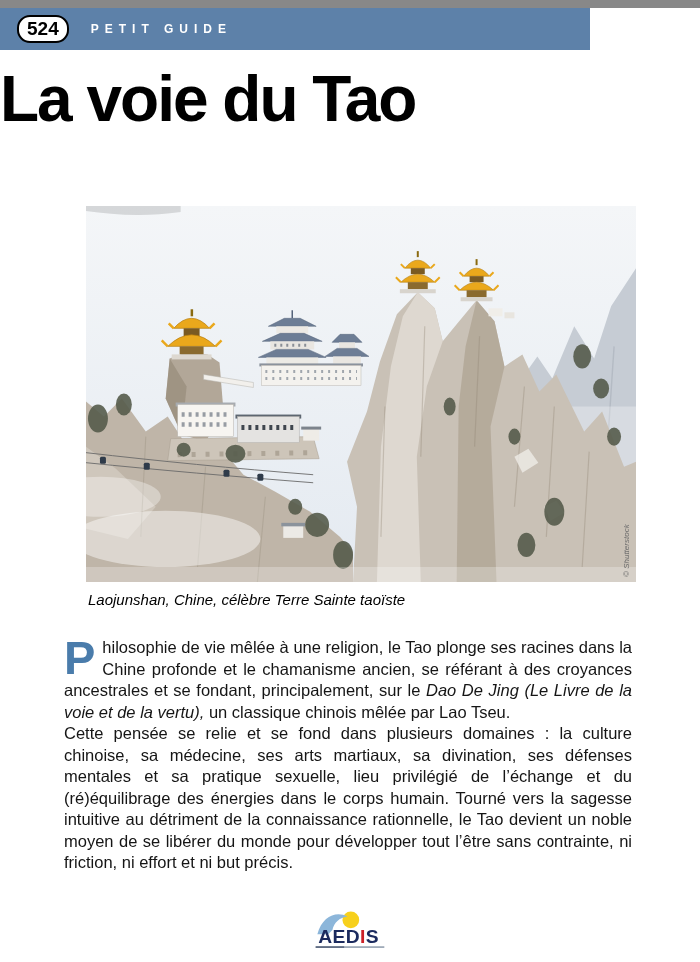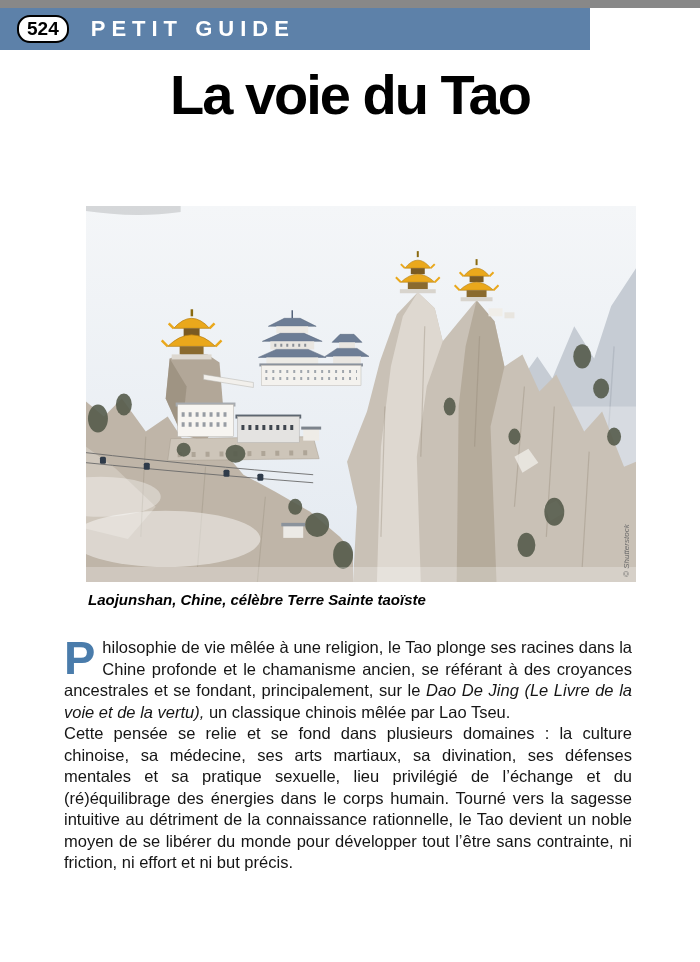--- a/index.html
+++ b/index.html
@@ -16,37 +16,37 @@
   .header-bar{
     position:absolute;top:0;left:0;width:590px;height:42px;
     background:var(--header-bar,#5d81a9);
     display:flex;align-items:center;
   }
   .issue-badge{
     margin-left:17px;background:#fff;border:2.5px solid #000;border-radius:13px;
     padding:1px 8px;font-weight:bold;font-size:19px;color:#000;line-height:22px;
   }
   .series-title{
-    margin-left:22px;color:#fff;font-weight:bold;font-size:22px;
+    margin-left:22px;color:#fff;font-weight:bold;font-size:12px;
     letter-spacing:6px;
   }
   
   .page-title{
-    position:absolute;top:54px;left:0;width:700px;text-align:center;
-    font-size:56px;font-weight:bold;letter-spacing:-2px;color:#000;white-space:nowrap;
+    position:absolute;top:54px;left:0;width:700px;text-align:left;
+    font-size:64px;font-weight:bold;letter-spacing:-2px;color:#000;white-space:nowrap;
   }
   
   .photo{
     position:absolute;top:198px;left:86px;width:550px;height:376px;
     overflow:hidden;background:#eef1f5;
   }
   .photo svg{display:block;width:100%;height:100%;}
   .photo-caption{
     position:absolute;top:583px;left:88px;
-    font-size:15px;font-weight:bold;font-style:italic;color:#000;
+    font-size:15px;font-weight:normal;font-style:italic;color:#000;
   }
   
   .article{
     position:absolute;top:629px;left:64px;width:568px;
     font-size:16.5px;line-height:21.5px;text-align:justify;color:#151515;
   }
   .article p{margin:0;}
   .drop-cap{
     float:left;font-size:47px;line-height:37px;font-weight:bold;
     color:var(--drop-cap,#4a7cab);padding:2px 7px 0 0;
@@ -212,14 +212,23 @@
     </svg>
   </div>
 
   <div class="photo-caption">Laojunshan, Chine, célèbre Terre Sainte taoïste</div>
 
   <div class="article">
     <p><span class="drop-cap">P</span><span>hilosophie de vie mêlée à une religion, le Tao plonge ses racines dans la Chine profonde et le chamanisme ancien, se référant à des croyances ancestrales et se fondant, principalement, sur le </span><span class="ital">Dao De Jing (Le Livre de la voie et de la vertu),</span><span> un classique chinois mêlée par Lao Tseu.</span></p>
     <p>Cette pensée se relie et se fond dans plusieurs domaines : la culture chinoise, sa médecine, ses arts martiaux, sa divination, ses défenses mentales et sa pratique sexuelle, lieu privilégié de l’échange et du (ré)équilibrage des énergies dans le corps humain. Tourné vers la sagesse intuitive au détriment de la connaissance rationnelle, le Tao devient un noble moyen de se libérer du monde pour développer tout l’être sans contrainte, ni friction, ni effort et ni but précis.</p>
   </div>
 
+  <div class="footer-logo">
+    <svg viewBox="0 0 86 50">
+      <circle cx="44" cy="13" r="10" fill="#f7d01c"></circle>
+      <path d="M4,30 C10,8 27,2 40,9 C31,10 24,16 22,25 L17,30 Z" fill="#8cb6da"></path>
+      <text x="5" y="41" font-size="23" font-weight="bold" letter-spacing="0.5" fill="#1b2a5e" font-family="Liberation Sans, sans-serif"><tspan>AED</tspan><tspan fill="#cc2027">I</tspan><tspan fill="#1b2a5e">S</tspan></text>
+      <rect x="2" y="44.5" width="82" height="1.8" fill="#8e9bac"></rect>
+      <rect x="2" y="44.5" width="34" height="1.8" fill="#55627a"></rect>
+    </svg>
+  </div>
 
 </div>
 
 </body></html>

